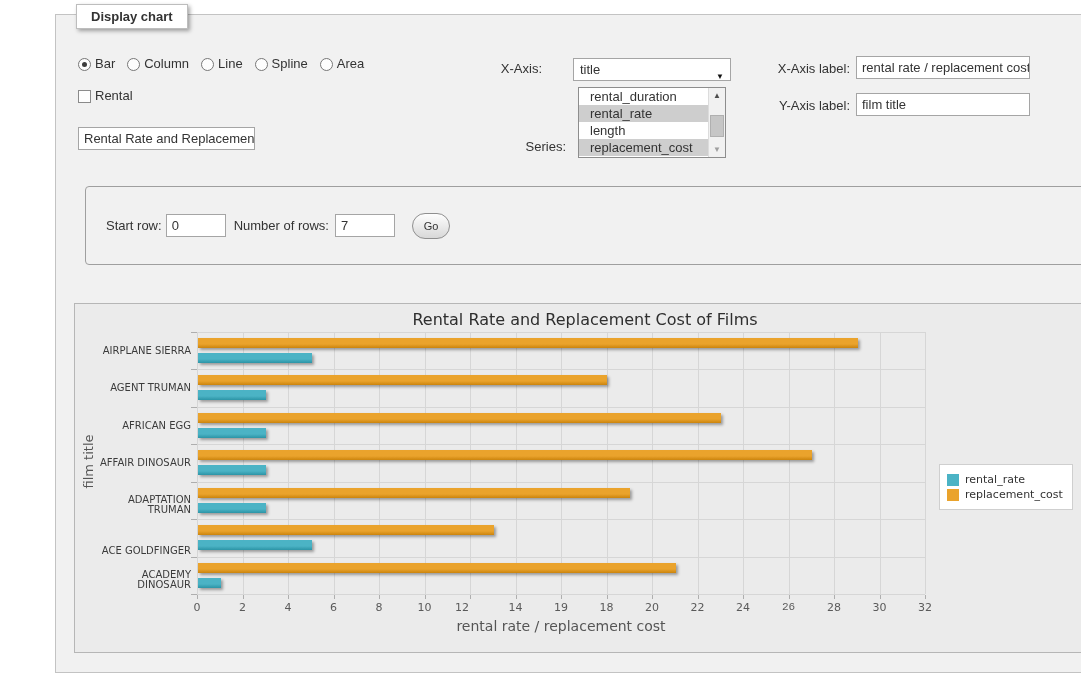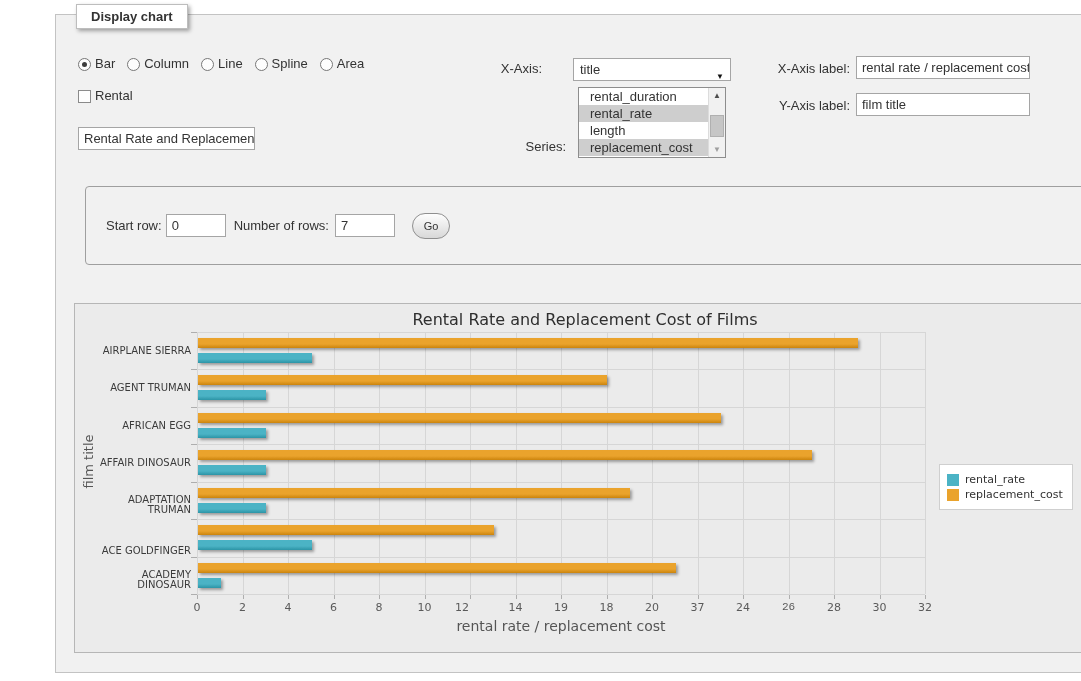--- a/index.html
+++ b/index.html
@@ -219,21 +219,21 @@
         <div class="xtick-label" style="left: 374px;">12</div>
         <div class="xtick" style="left: 440.5px;"></div>
         <div class="xtick-label" style="left: 427.5px;">14</div>
         <div class="xtick" style="left: 486px;"></div>
         <div class="xtick-label" style="left: 473px;">19</div>
         <div class="xtick" style="left: 531.5px;"></div>
         <div class="xtick-label" style="left: 518.5px;">18</div>
         <div class="xtick" style="left: 577px;"></div>
         <div class="xtick-label" style="left: 564px;">20</div>
         <div class="xtick" style="left: 622.5px;"></div>
-        <div class="xtick-label" style="left: 609.5px;">37</div>
+        <div class="xtick-label" style="left: 609.5px;">22</div>
         <div class="xtick" style="left: 668px;"></div>
         <div class="xtick-label" style="left: 655px;">24</div>
         <div class="xtick" style="left: 713.5px;"></div>
         <div class="xtick-label" style="left: 700.5px; font-family: Liberation Mono, monospace;">26</div>
         <div class="xtick" style="left: 759px;"></div>
         <div class="xtick-label" style="left: 746px;">28</div>
         <div class="xtick" style="left: 804.5px;"></div>
         <div class="xtick-label" style="left: 791.5px;">30</div>
         <div class="xtick" style="left: 850px;"></div>
         <div class="xtick-label" style="left: 837px;">32</div>

